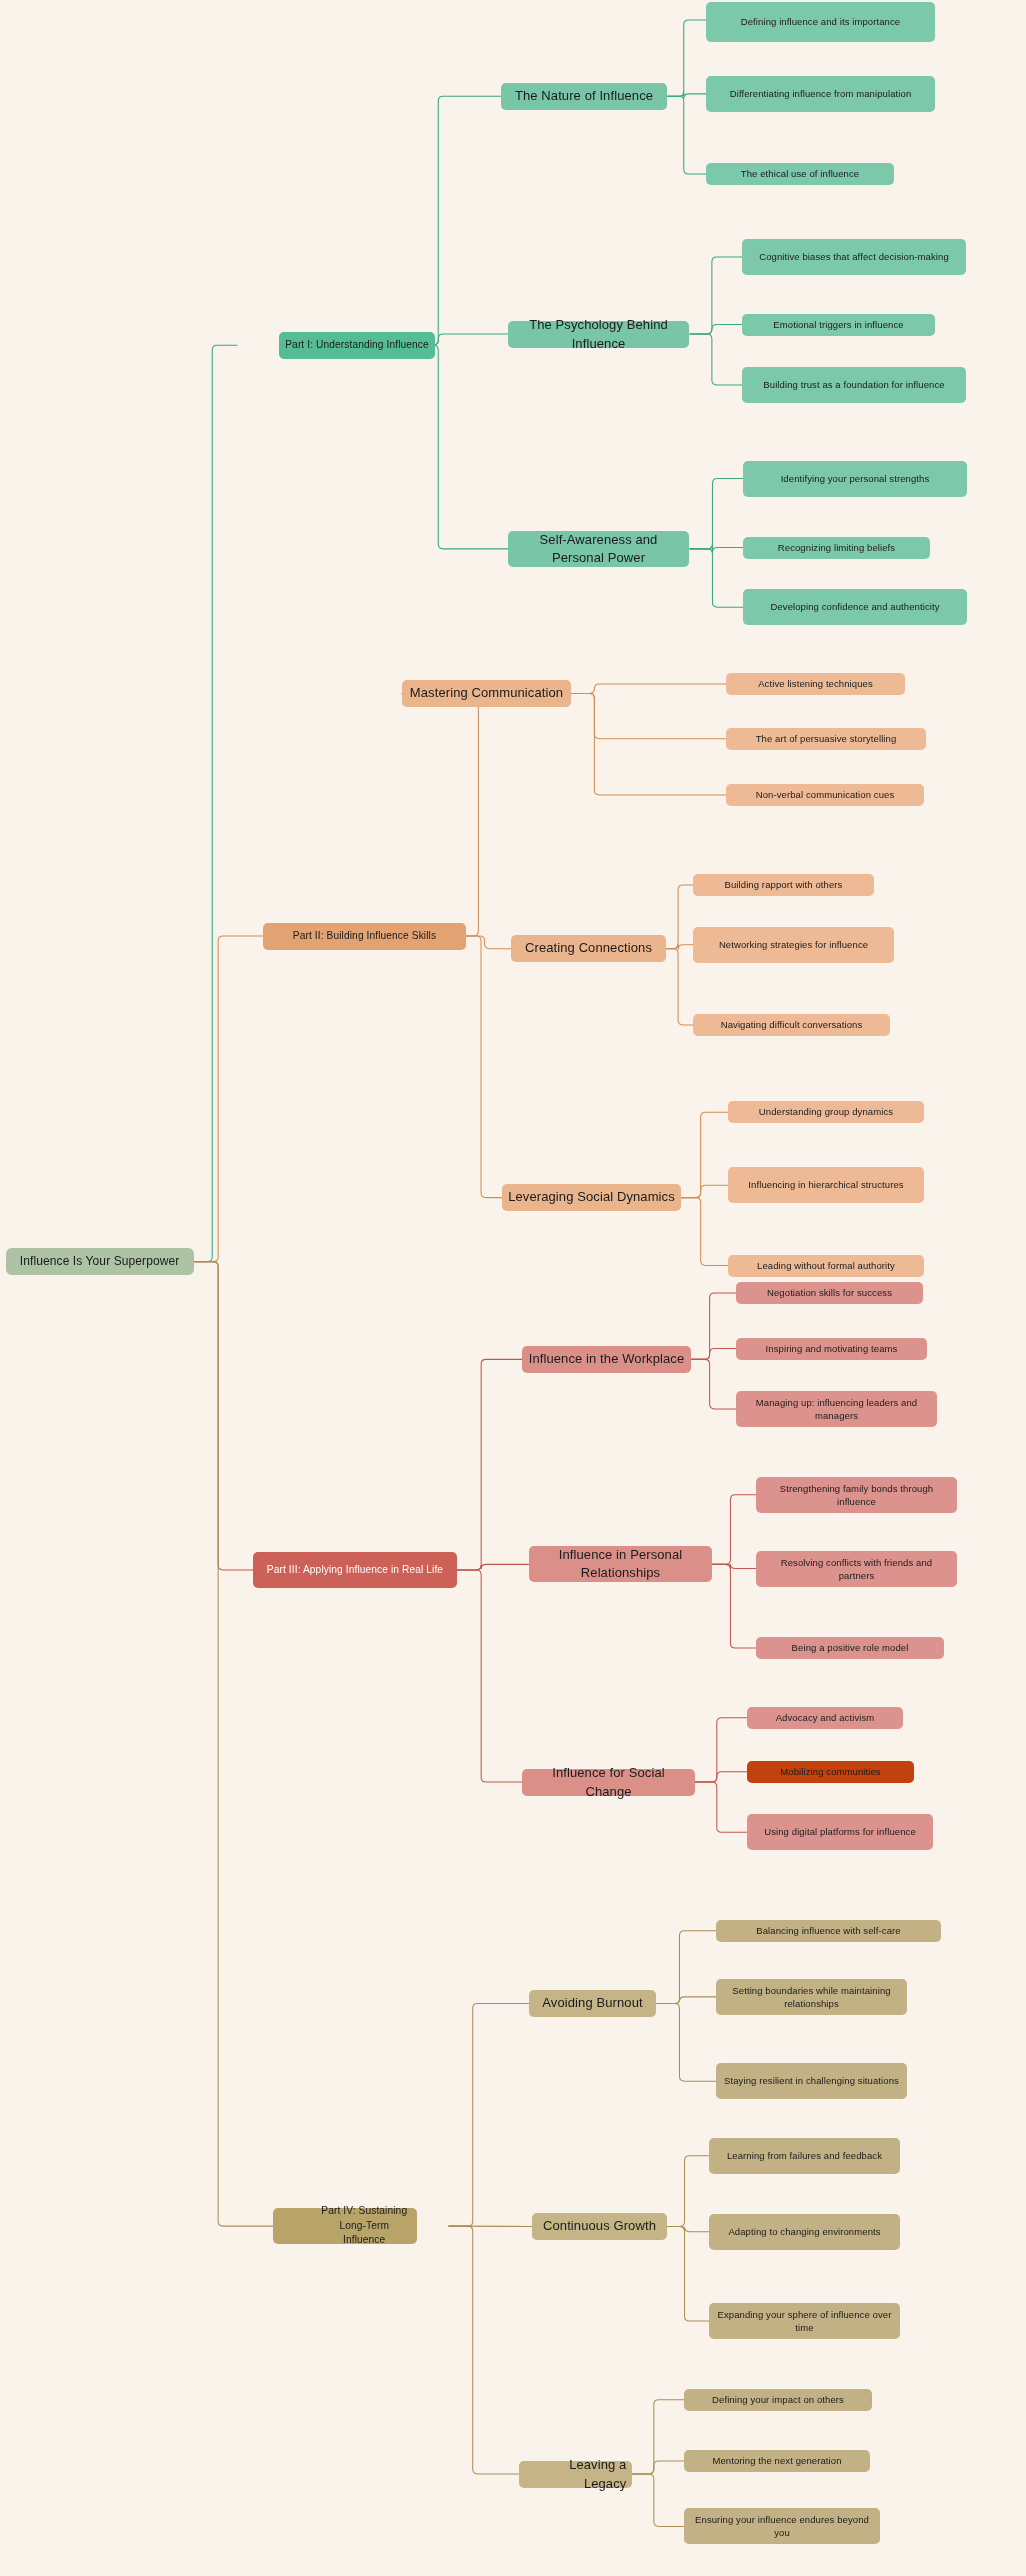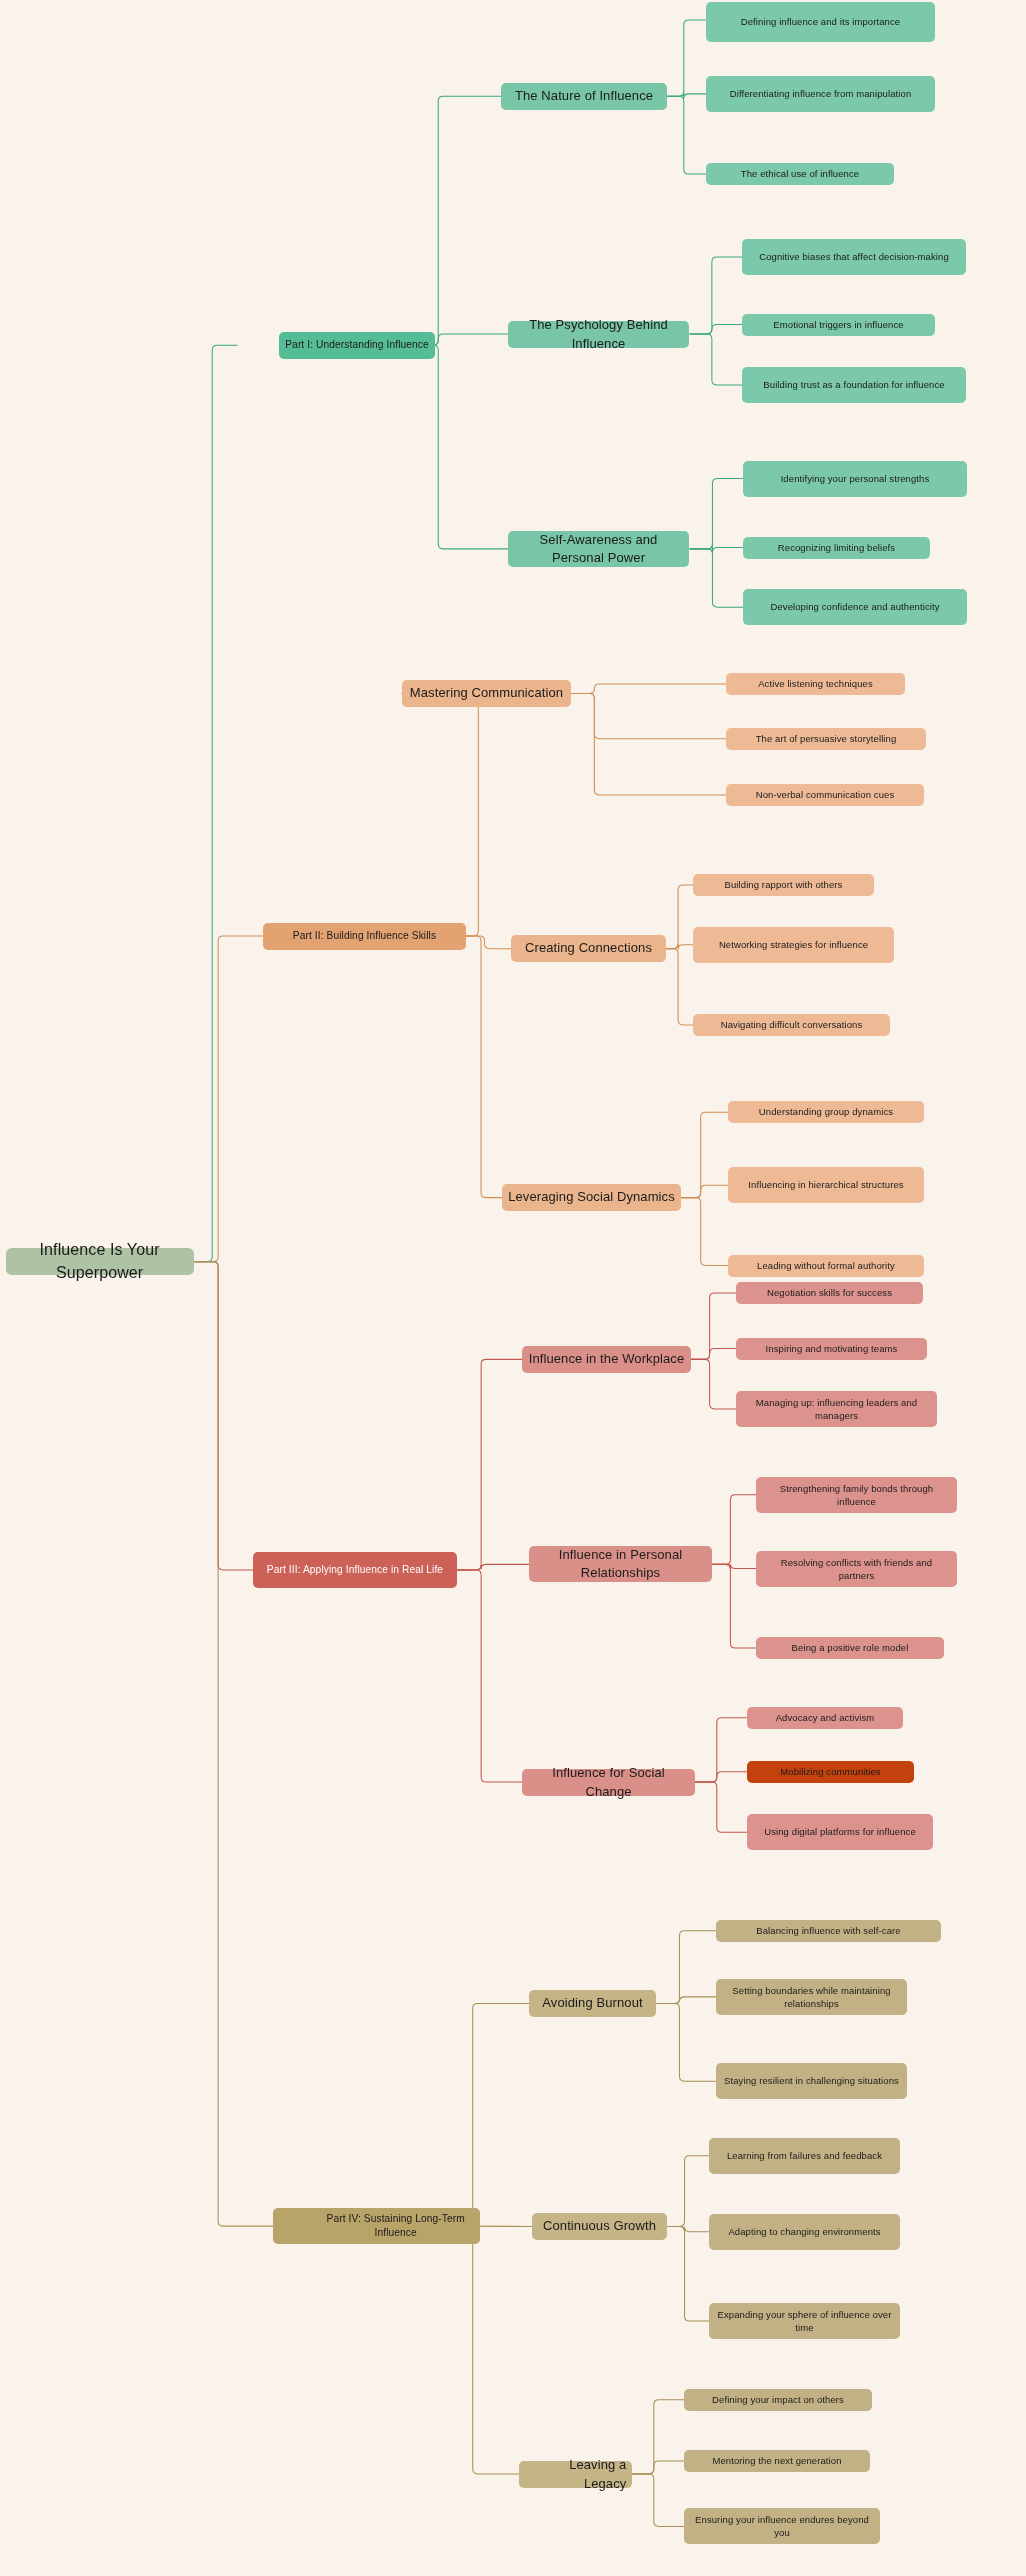--- a/index.html
+++ b/index.html
@@ -33,21 +33,21 @@
     justify-content: center;
     text-align: center;
     border-radius: 4.9px;
     line-height: 1.42;
     color: #1b1b1b;
     padding: 2.1px 5.6px;
     letter-spacing: 0.1px;
   }
   .node.root {
     background: #aec3a4;
-    font-size: 16px;
+    font-size: 12px;
     border-radius: 5.6px;
   }
   .node.branch {
     font-size: 10.2px;
   }
   .node.branch.inverted { color: #ffffff; }
   .node.sub {
     font-size: 13px;
   }
   .node.leaf {
@@ -226,21 +226,21 @@
       </div>
       <div class="node leaf " style="left: 747px; top: 1707px; width: 156px; height: 22px; background: rgb(221, 147, 141);">
         <span>Advocacy and activism</span>
       </div>
       <div class="node leaf " style="left: 747px; top: 1761px; width: 167px; height: 22px; background: #c2410c;">
         <span>Mobilizing communities</span>
       </div>
       <div class="node leaf " style="left: 747px; top: 1814px; width: 186px; height: 36px; background: rgb(221, 147, 141);">
         <span>Using digital platforms for influence</span>
       </div>
-      <div class="node branch " style="left: 273px; top: 2208px; width: 207px; height: 36px; background: rgb(184, 163, 105); padding-left: 44px;">
+      <div class="node branch " style="left: 273px; top: 2208px; width: 144px; height: 36px; background: rgb(184, 163, 105); padding-left: 44px;">
         <span>Part IV: Sustaining Long-Term Influence</span>
       </div>
       <div class="node sub " style="left: 529px; top: 1990px; width: 127px; height: 27px; background: rgb(196, 180, 134);">
         <span>Avoiding Burnout</span>
       </div>
       <div class="node leaf " style="left: 716px; top: 1920px; width: 225px; height: 22px; background: rgb(194, 177, 132);">
         <span>Balancing influence with self-care</span>
       </div>
       <div class="node leaf " style="left: 716px; top: 1979px; width: 191px; height: 36px; background: rgb(194, 177, 132);">
         <span>Setting boundaries while maintaining relationships</span>

